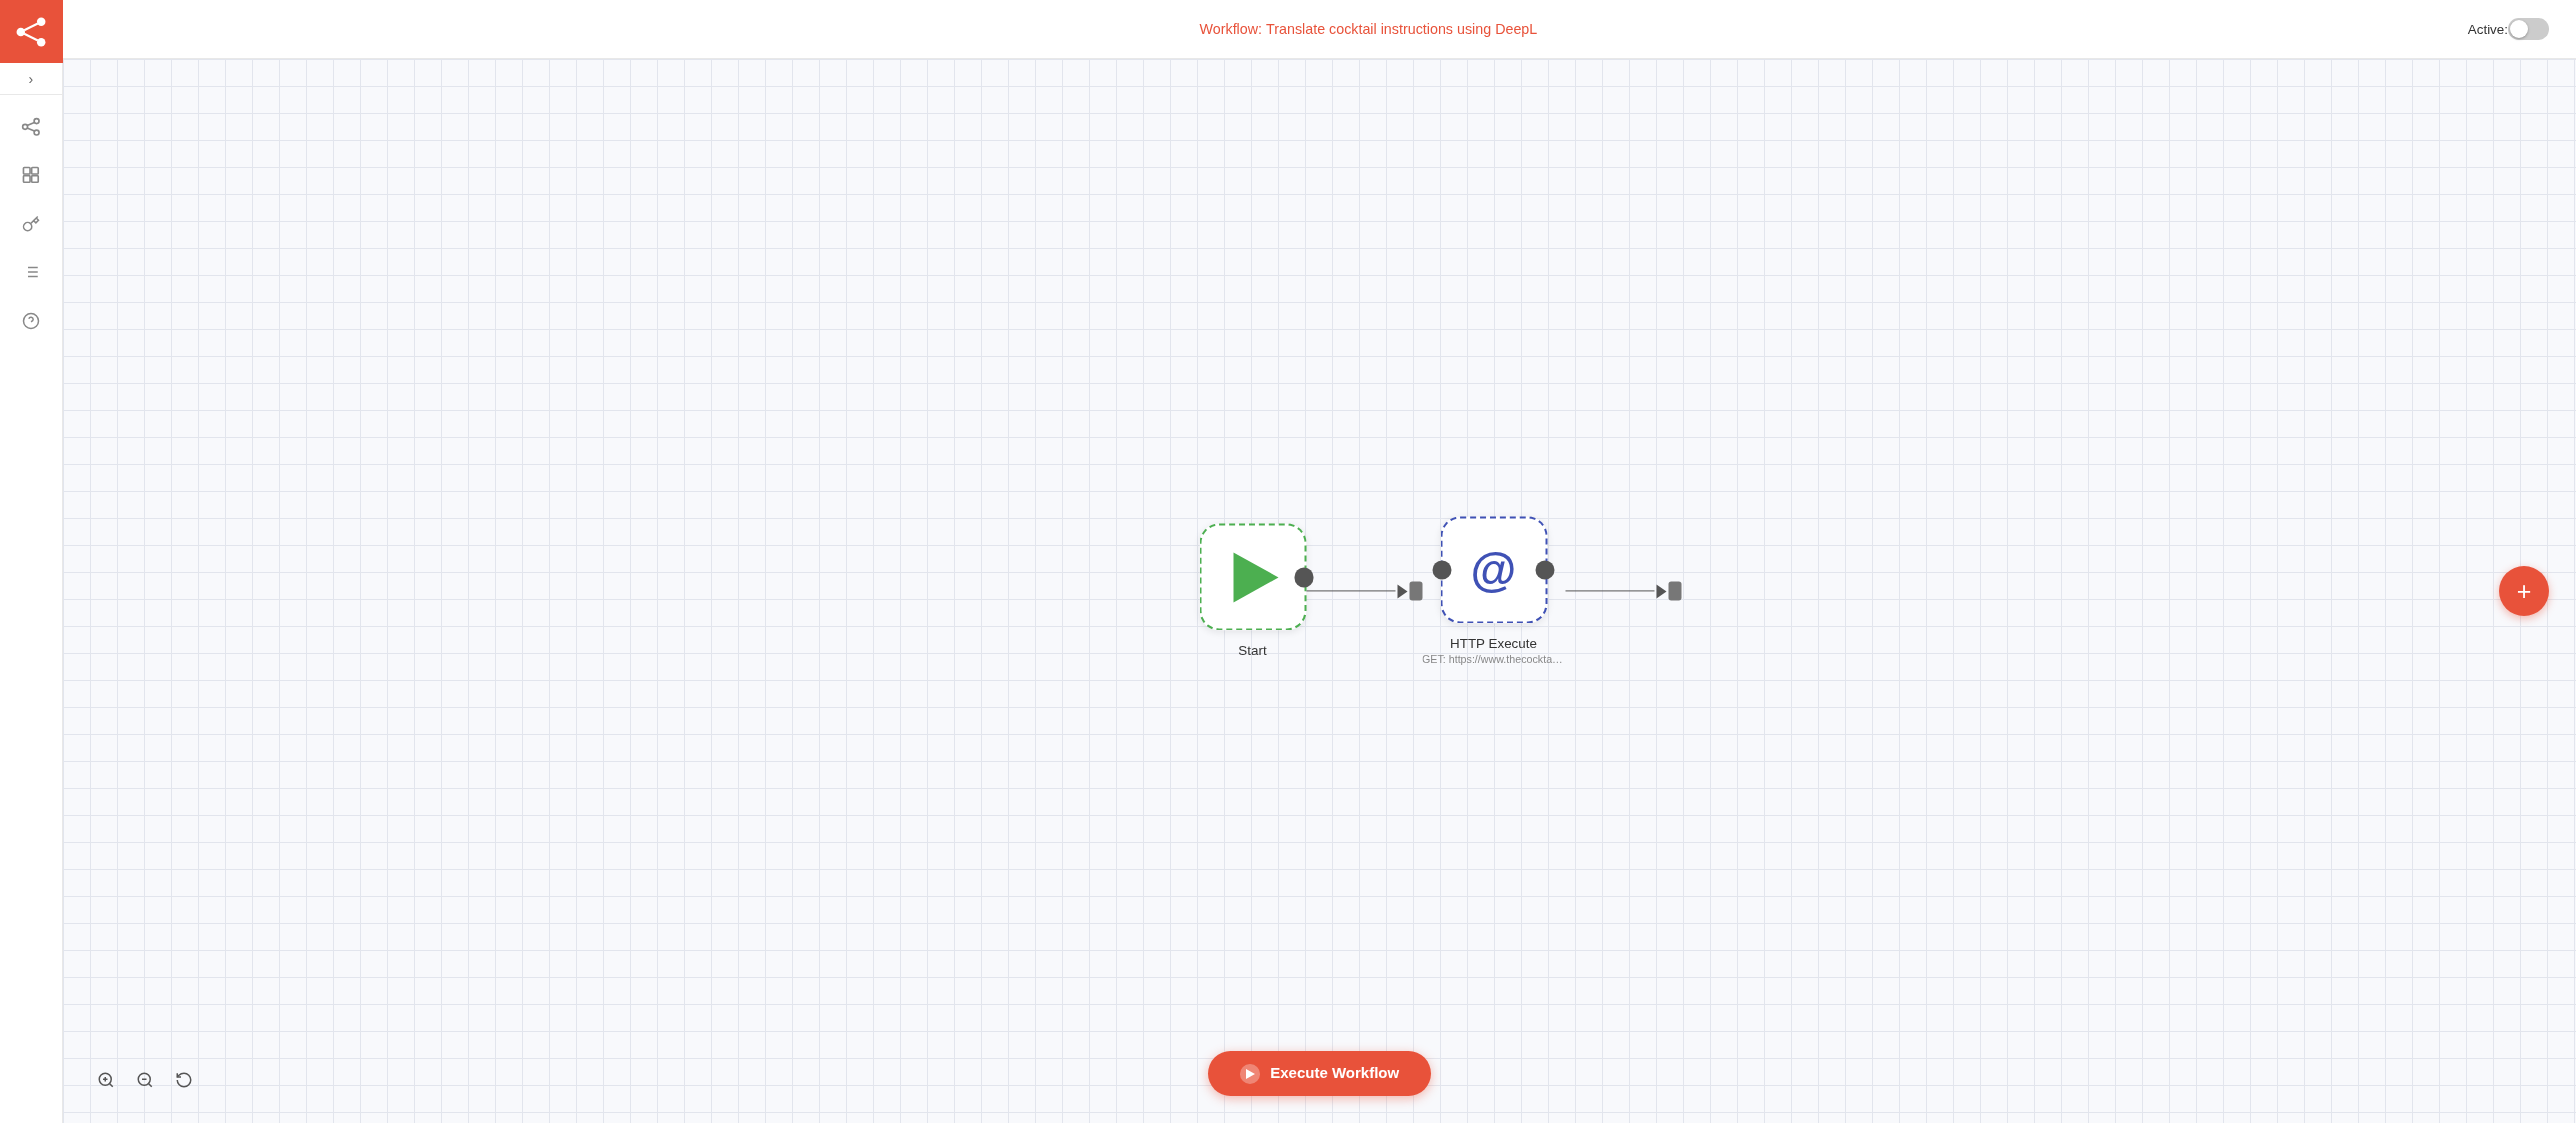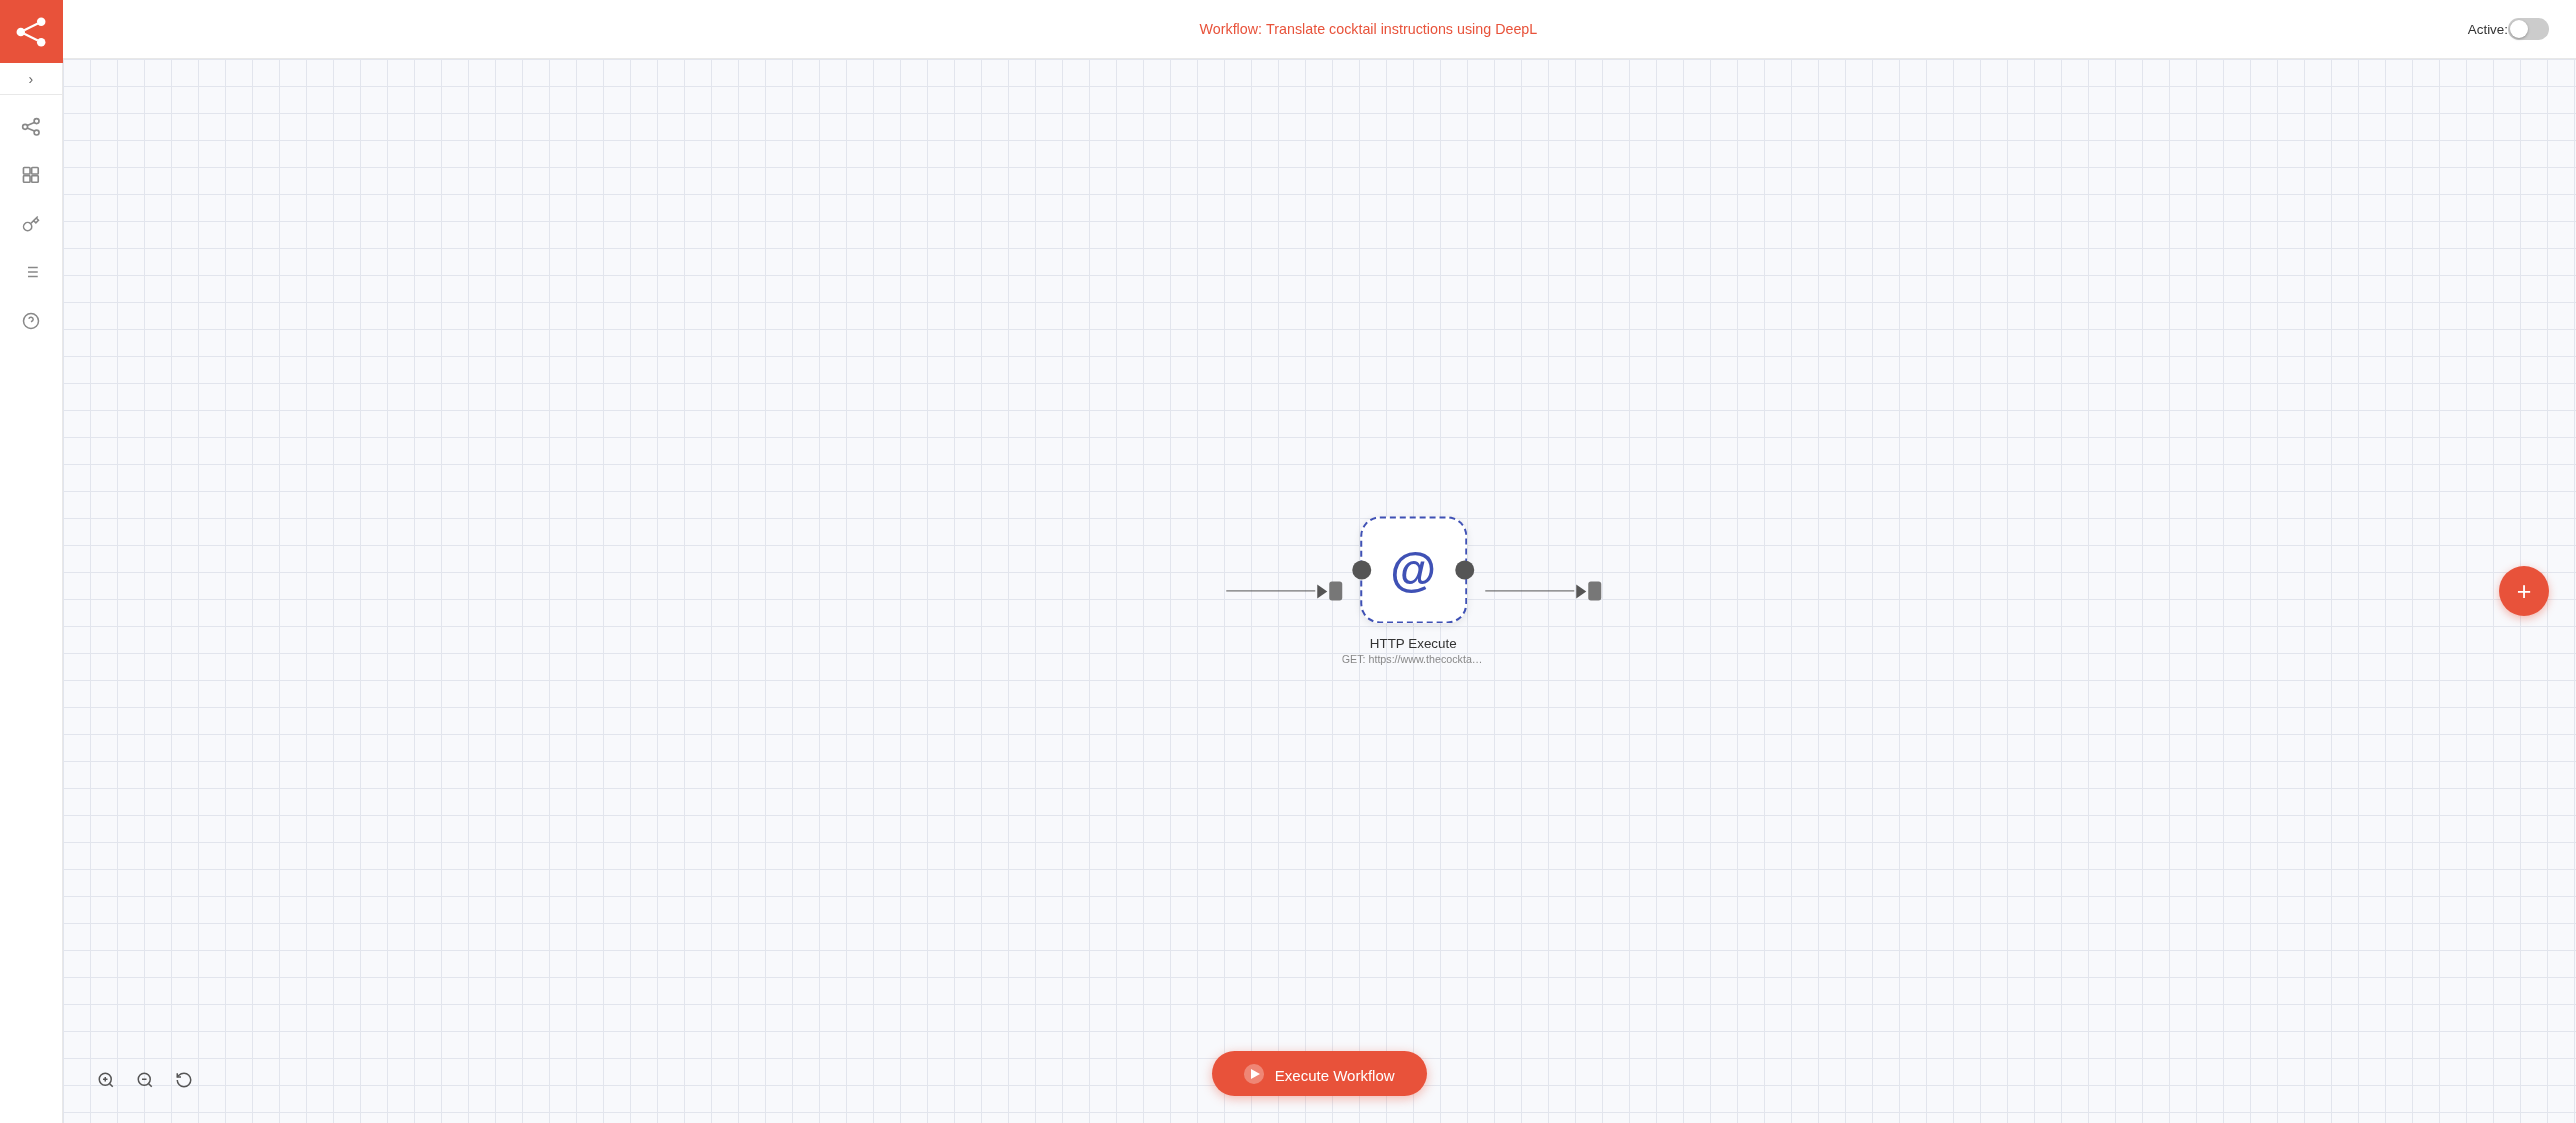--- a/index.html
+++ b/index.html
@@ -307,24 +307,24 @@
       border-radius: 5.4px;
       transition: background 0.15s;
     }
     .execute-btn {
       background: #e8523a;
       color: #fff;
       border: none;
       border-radius: 25px;
       padding: 12.5px 32px;
       font-size: 15px;
-      font-weight: 400;
-      cursor: pointer;
-      display: flex;
-      align-items: flex-end;
+      font-weight: 700;
+      cursor: pointer;
+      display: flex;
+      align-items: flex-start;
       gap: 10.7px;
       box-shadow: 0 2.7px 10.7px rgba(232,82,58,0.4);
       transition: background 0.15s;
       margin-top: 28px;
     }
     .execute-play {
       width: 19.7px;
       height: 19.7px;
       background: rgba(255,255,255,0.3);
       border-radius: 50%;
@@ -418,20 +418,27 @@
 
   <div class="canvas-area">
     <div class="canvas-grid"></div>
 
     <div class="add-btn">
       <span>+</span>
     </div>
 
     <div class="workflow-container">
 
+      <div class="node">
+        <div class="node-box green-border">
+          <div class="play-icon"></div>
+          <div class="connector-dot right"></div>
+        </div>
+        <div class="node-label">Start</div>
+      </div>
 
       <div class="connection" style="width:116px;">
         <div class="conn-line"></div>
         <div class="conn-arrow"></div>
         <div class="conn-rect"></div>
       </div>
 
       <div class="node">
         <div class="node-box blue-border">
           <div class="connector-dot left-outer"></div>

